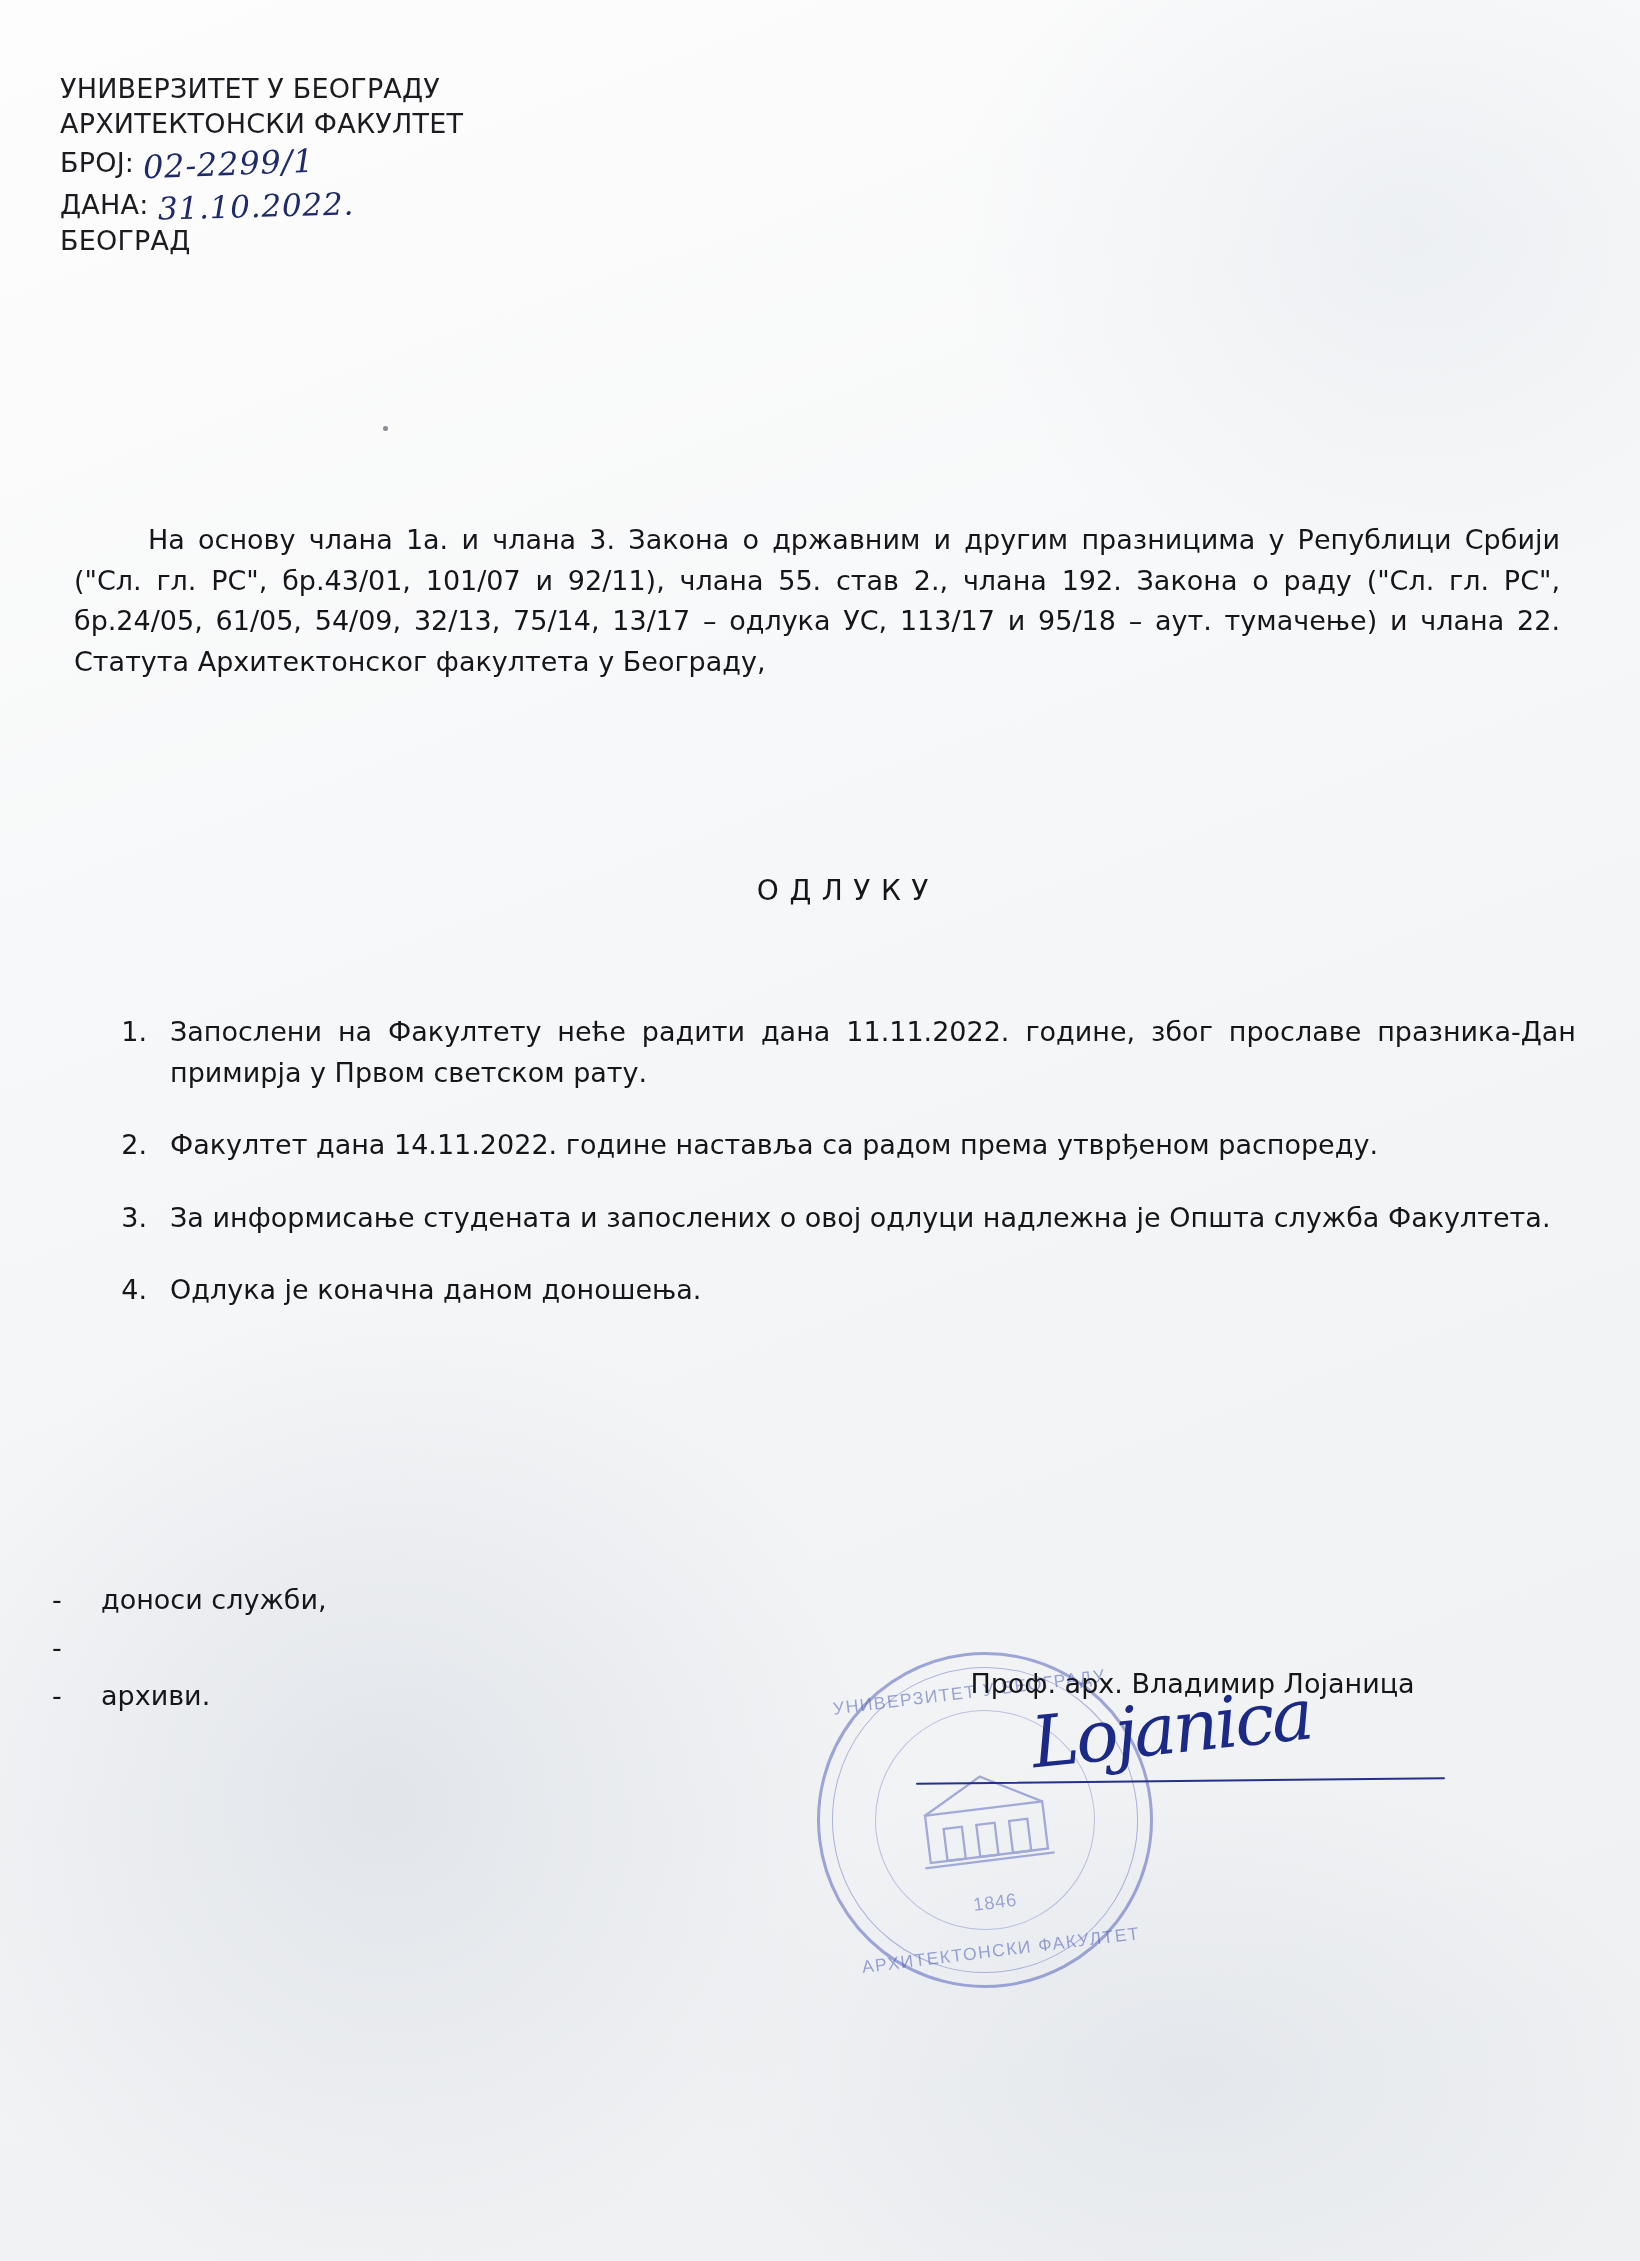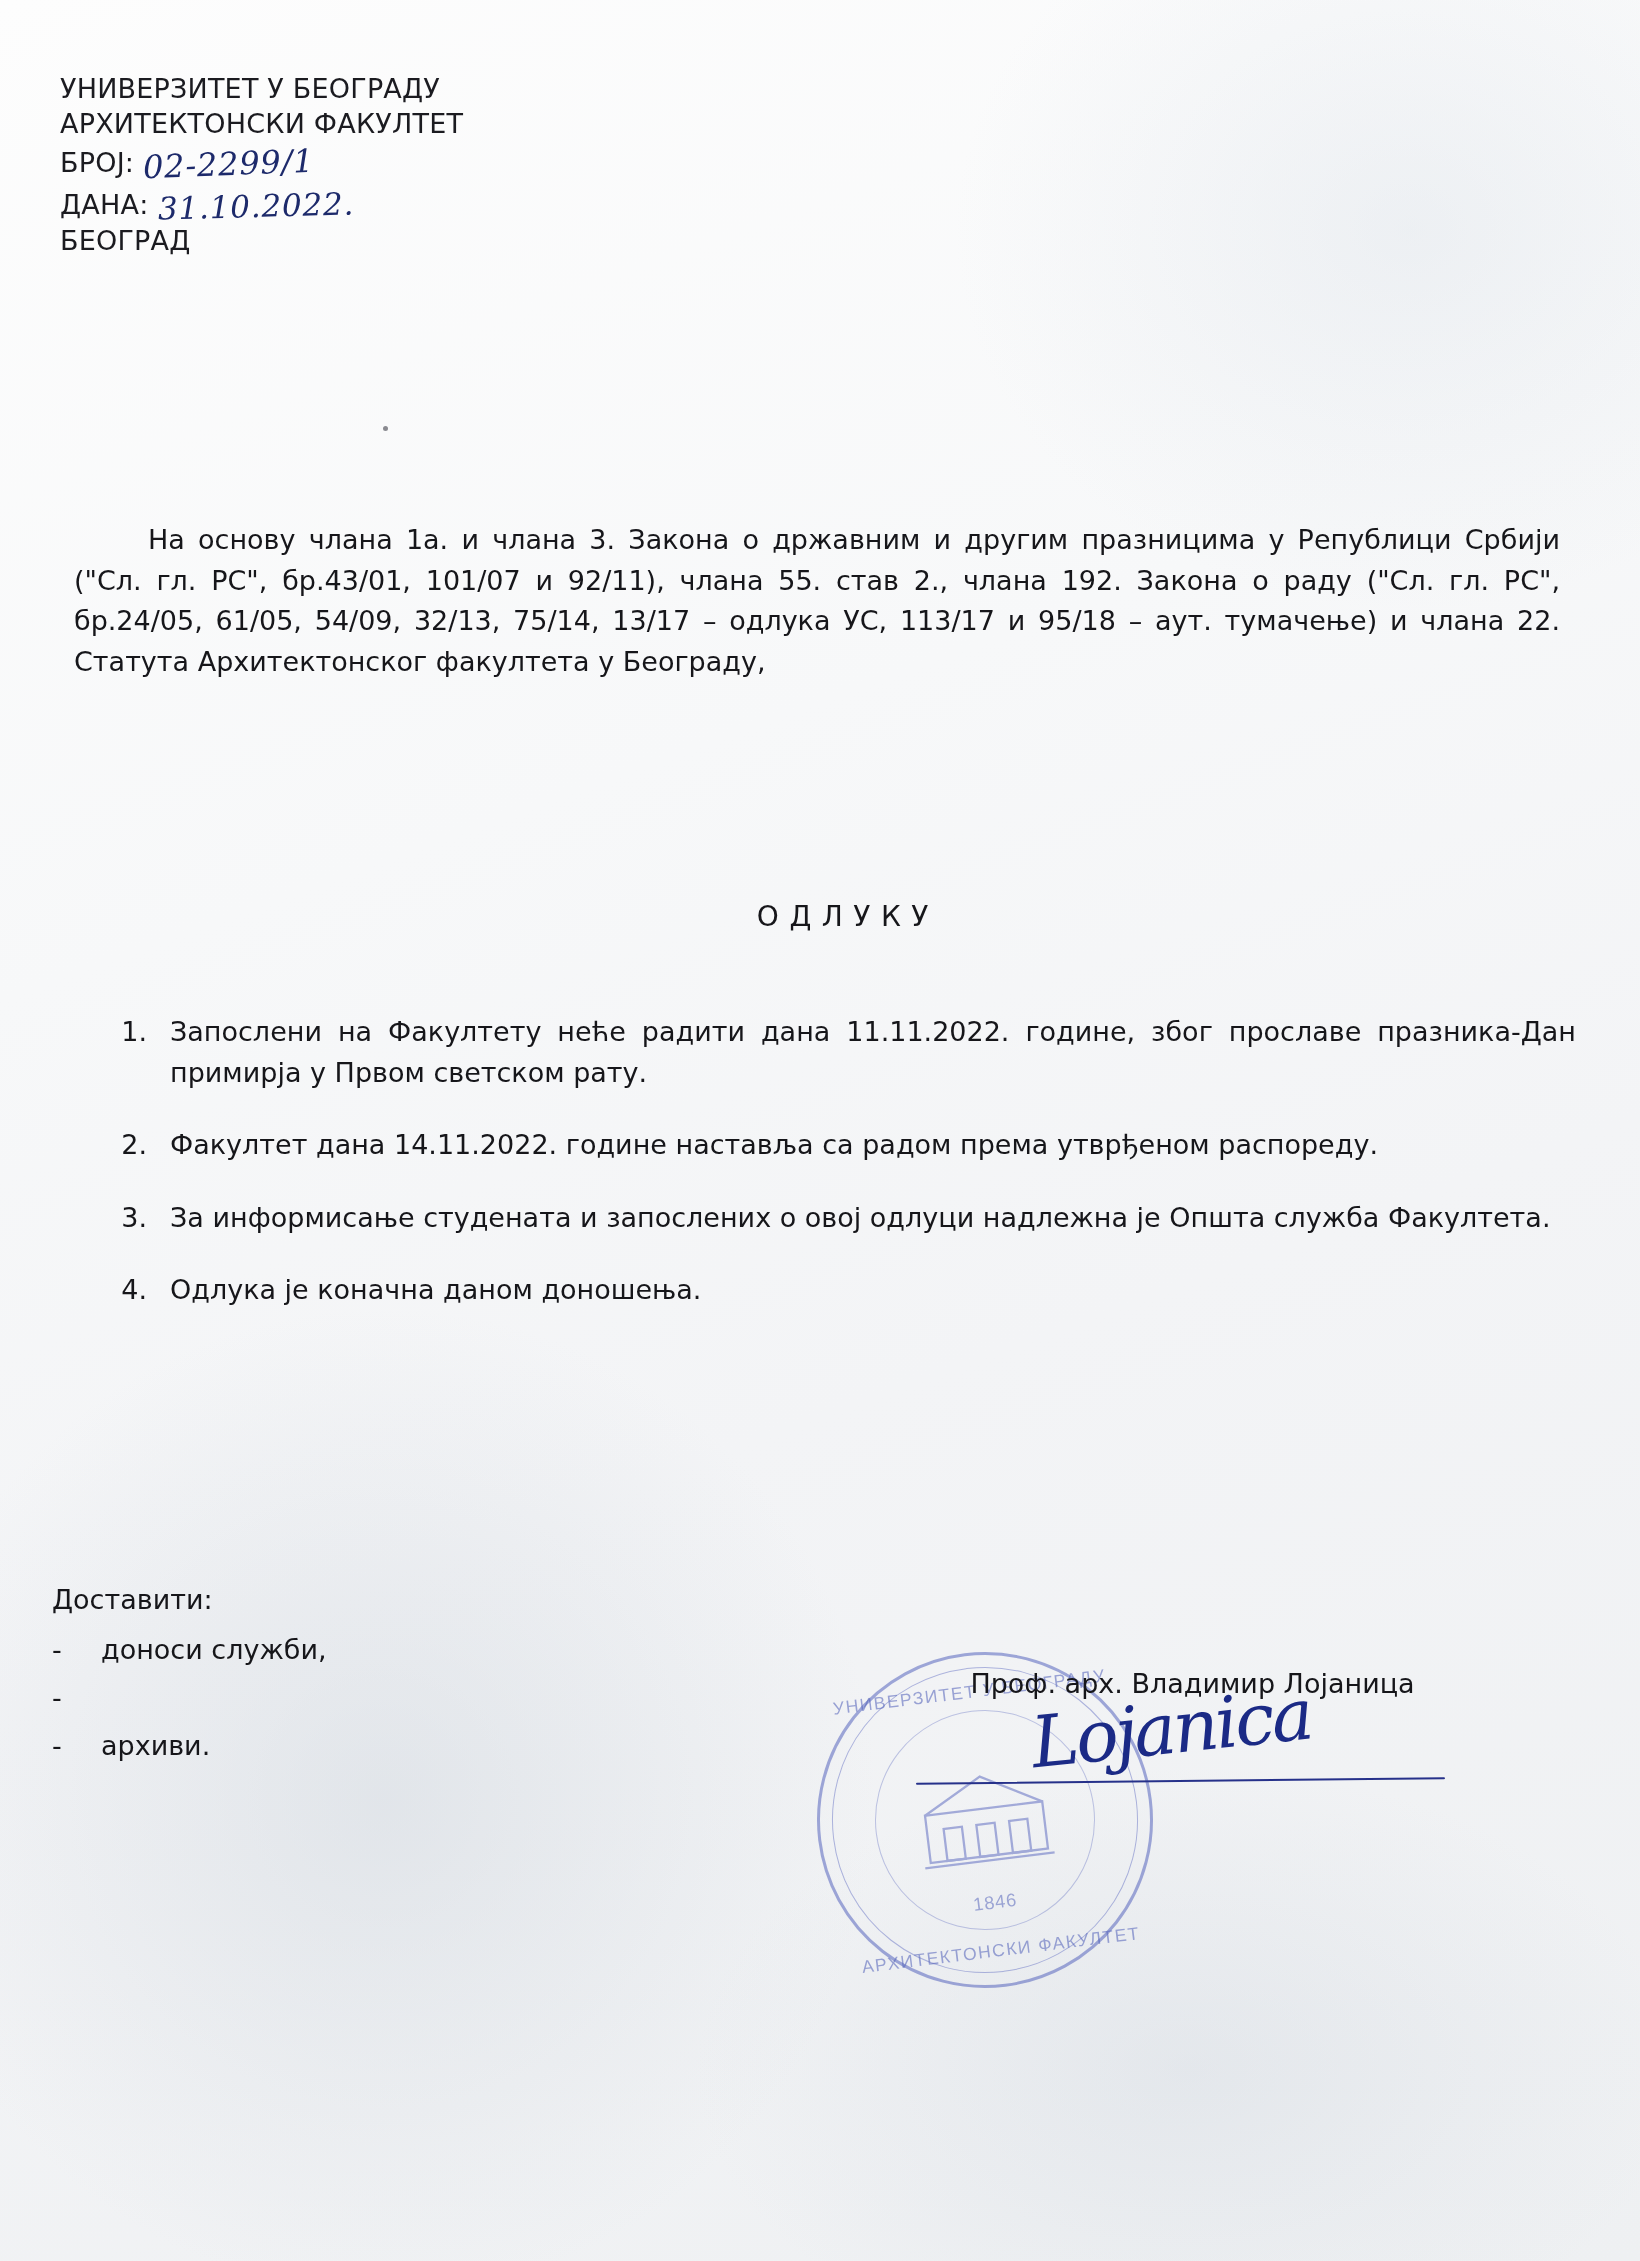--- a/index.html
+++ b/index.html
@@ -97,21 +97,21 @@
     text-indent: 74px;
   }
   .p2 {
     margin-top: 6.1px !important;
     text-indent: 74px;
   }
 
   .decision-title {
     position: absolute;
     left: 0;
-    top: 900px;
+    top: 874px;
     width: 1640px;
     text-align: center;
     font-size: 28px;
     color: #16161a;
     letter-spacing: 0.8px;
     padding-left: 46px;
     box-sizing: border-box;
   }
 
   .items {
@@ -314,21 +314,20 @@
         <div class="item-num">3.</div>
         <div class="item-text">За информисање студената и запослених о овој одлуци надлежна је Општа служба Факултета.</div>
       </div>
       <div class="item">
         <div class="item-num">4.</div>
         <div class="item-text nojust">Одлука је коначна даном доношења.</div>
       </div>
     </div>
 
     <div class="deliver">
-      <div class="deliver-title">Доставити:</div>
       <div class="deliver-item">
         <span class="dash">-</span>
         <span>доноси служби,</span>
       </div>
       <div class="deliver-item">
         <span class="dash">-</span>
       </div>
       <div class="deliver-item">
         <span class="dash">-</span>
         <span>архиви.</span>

